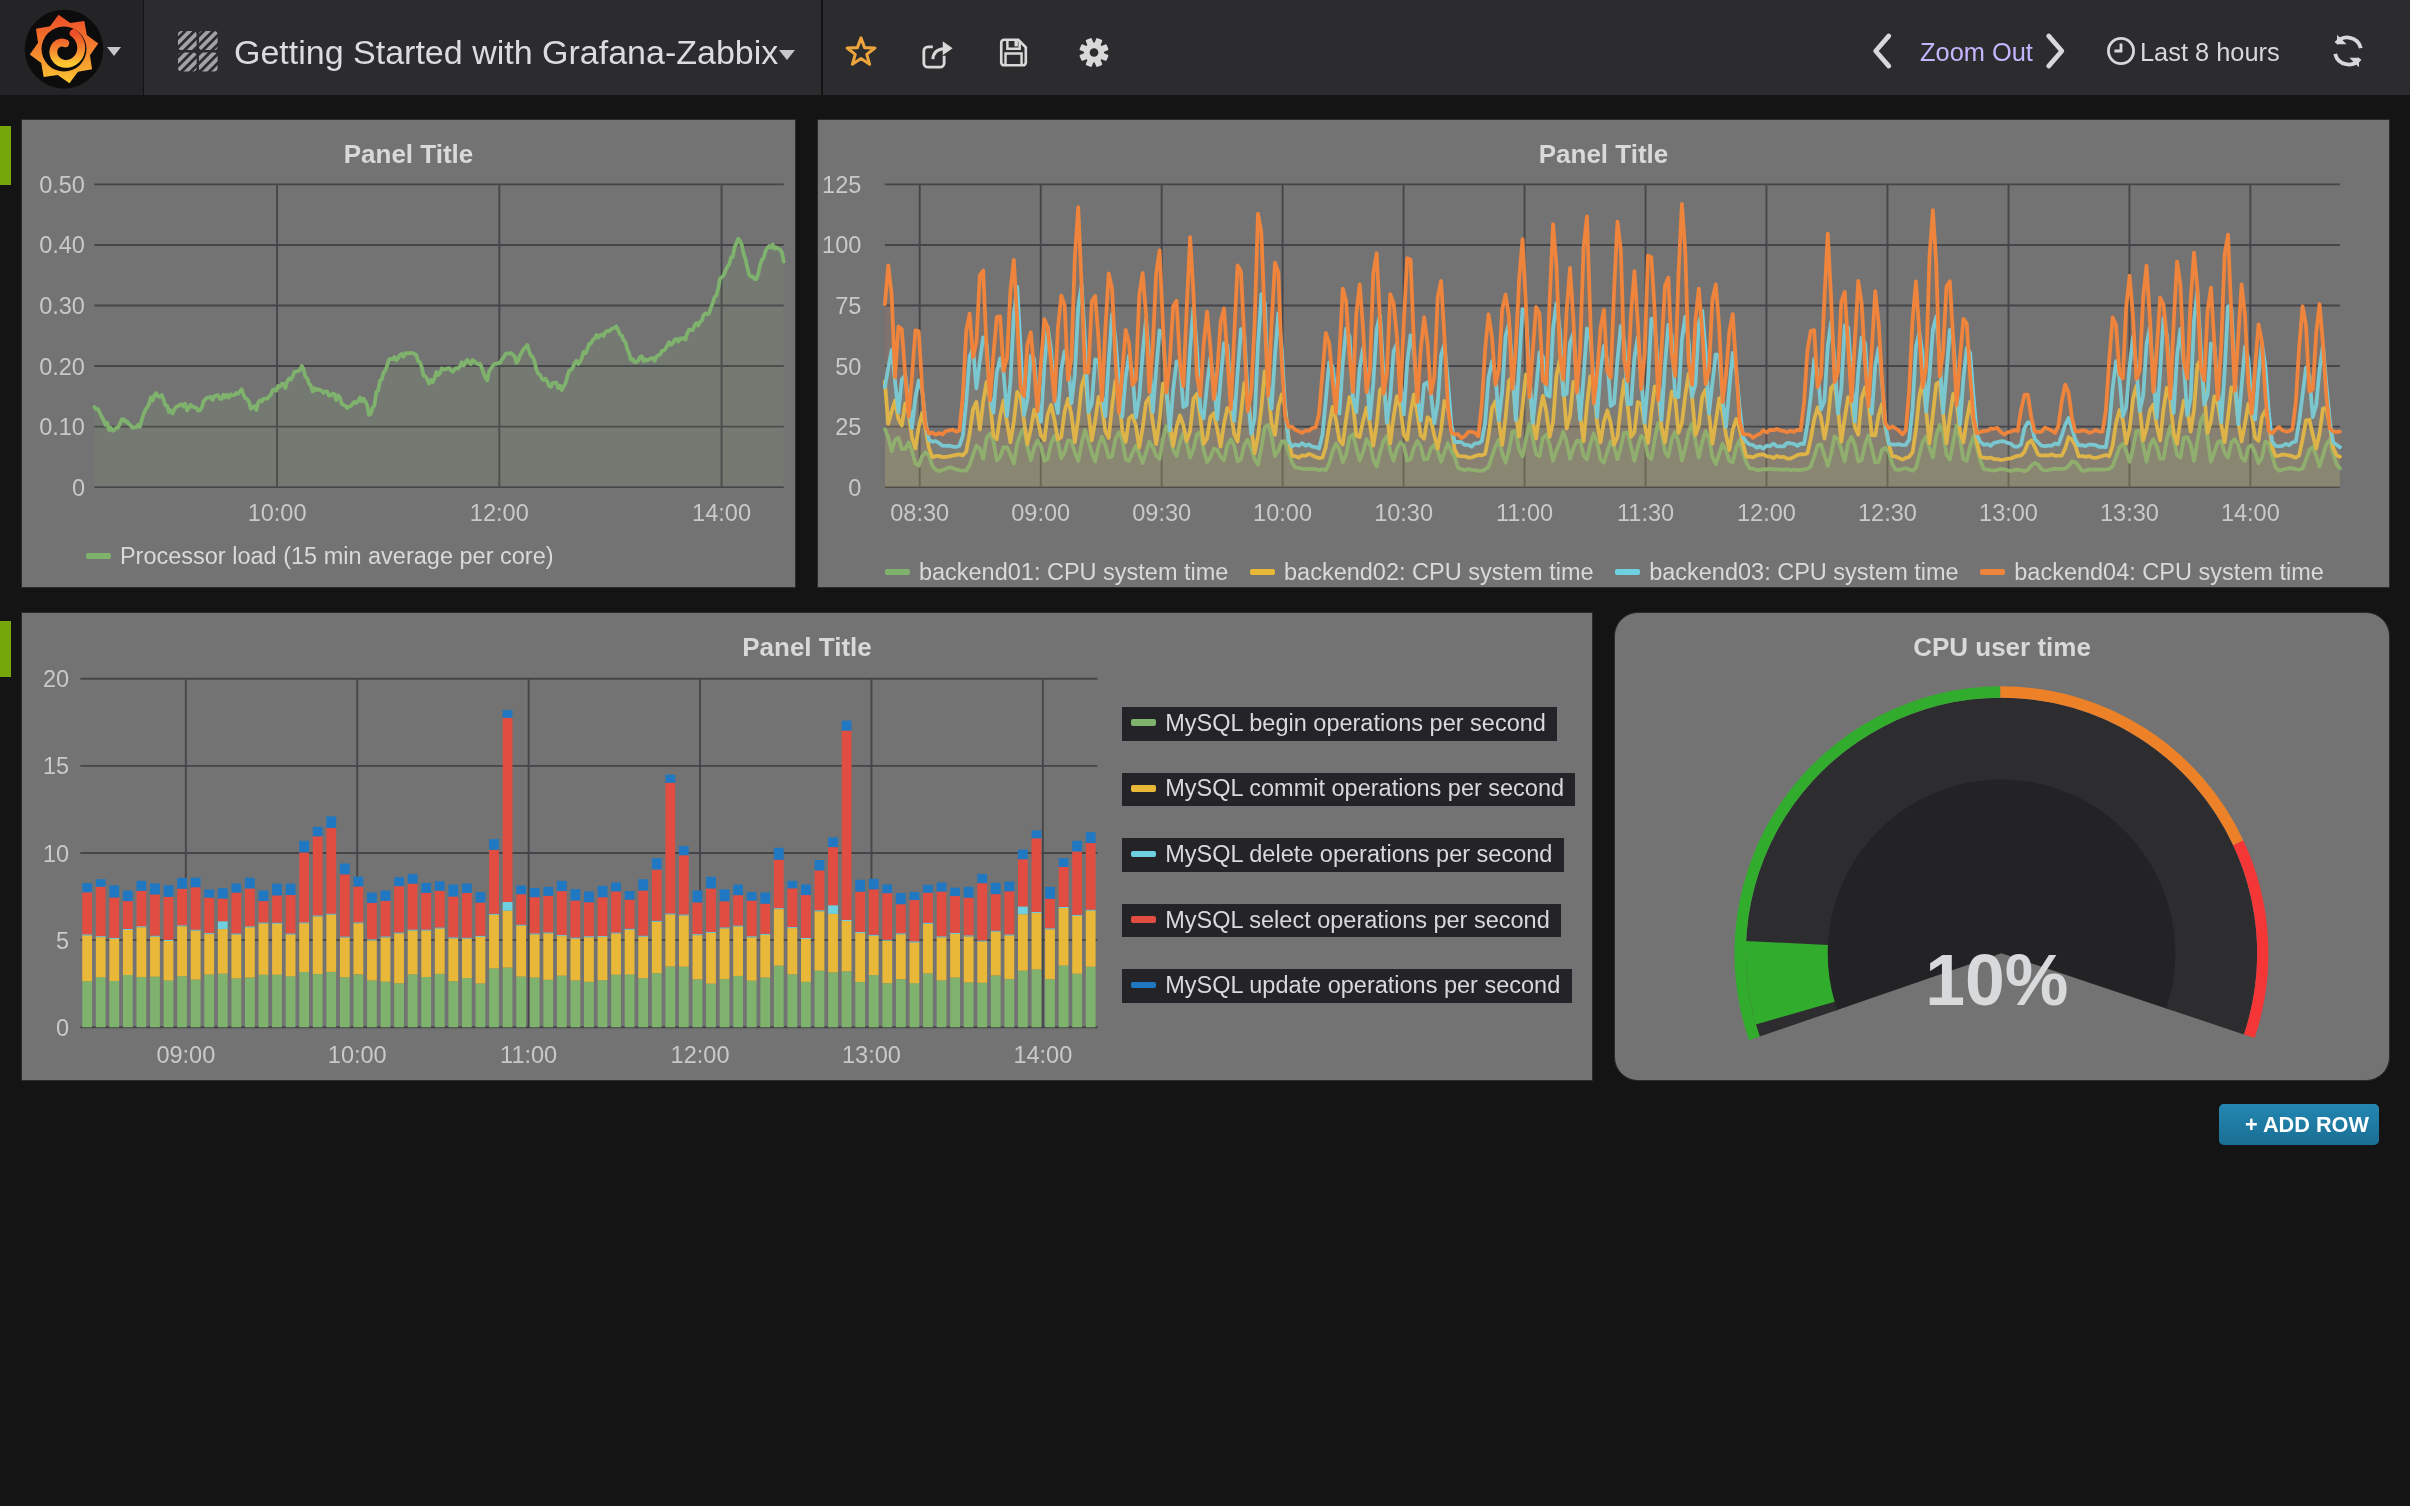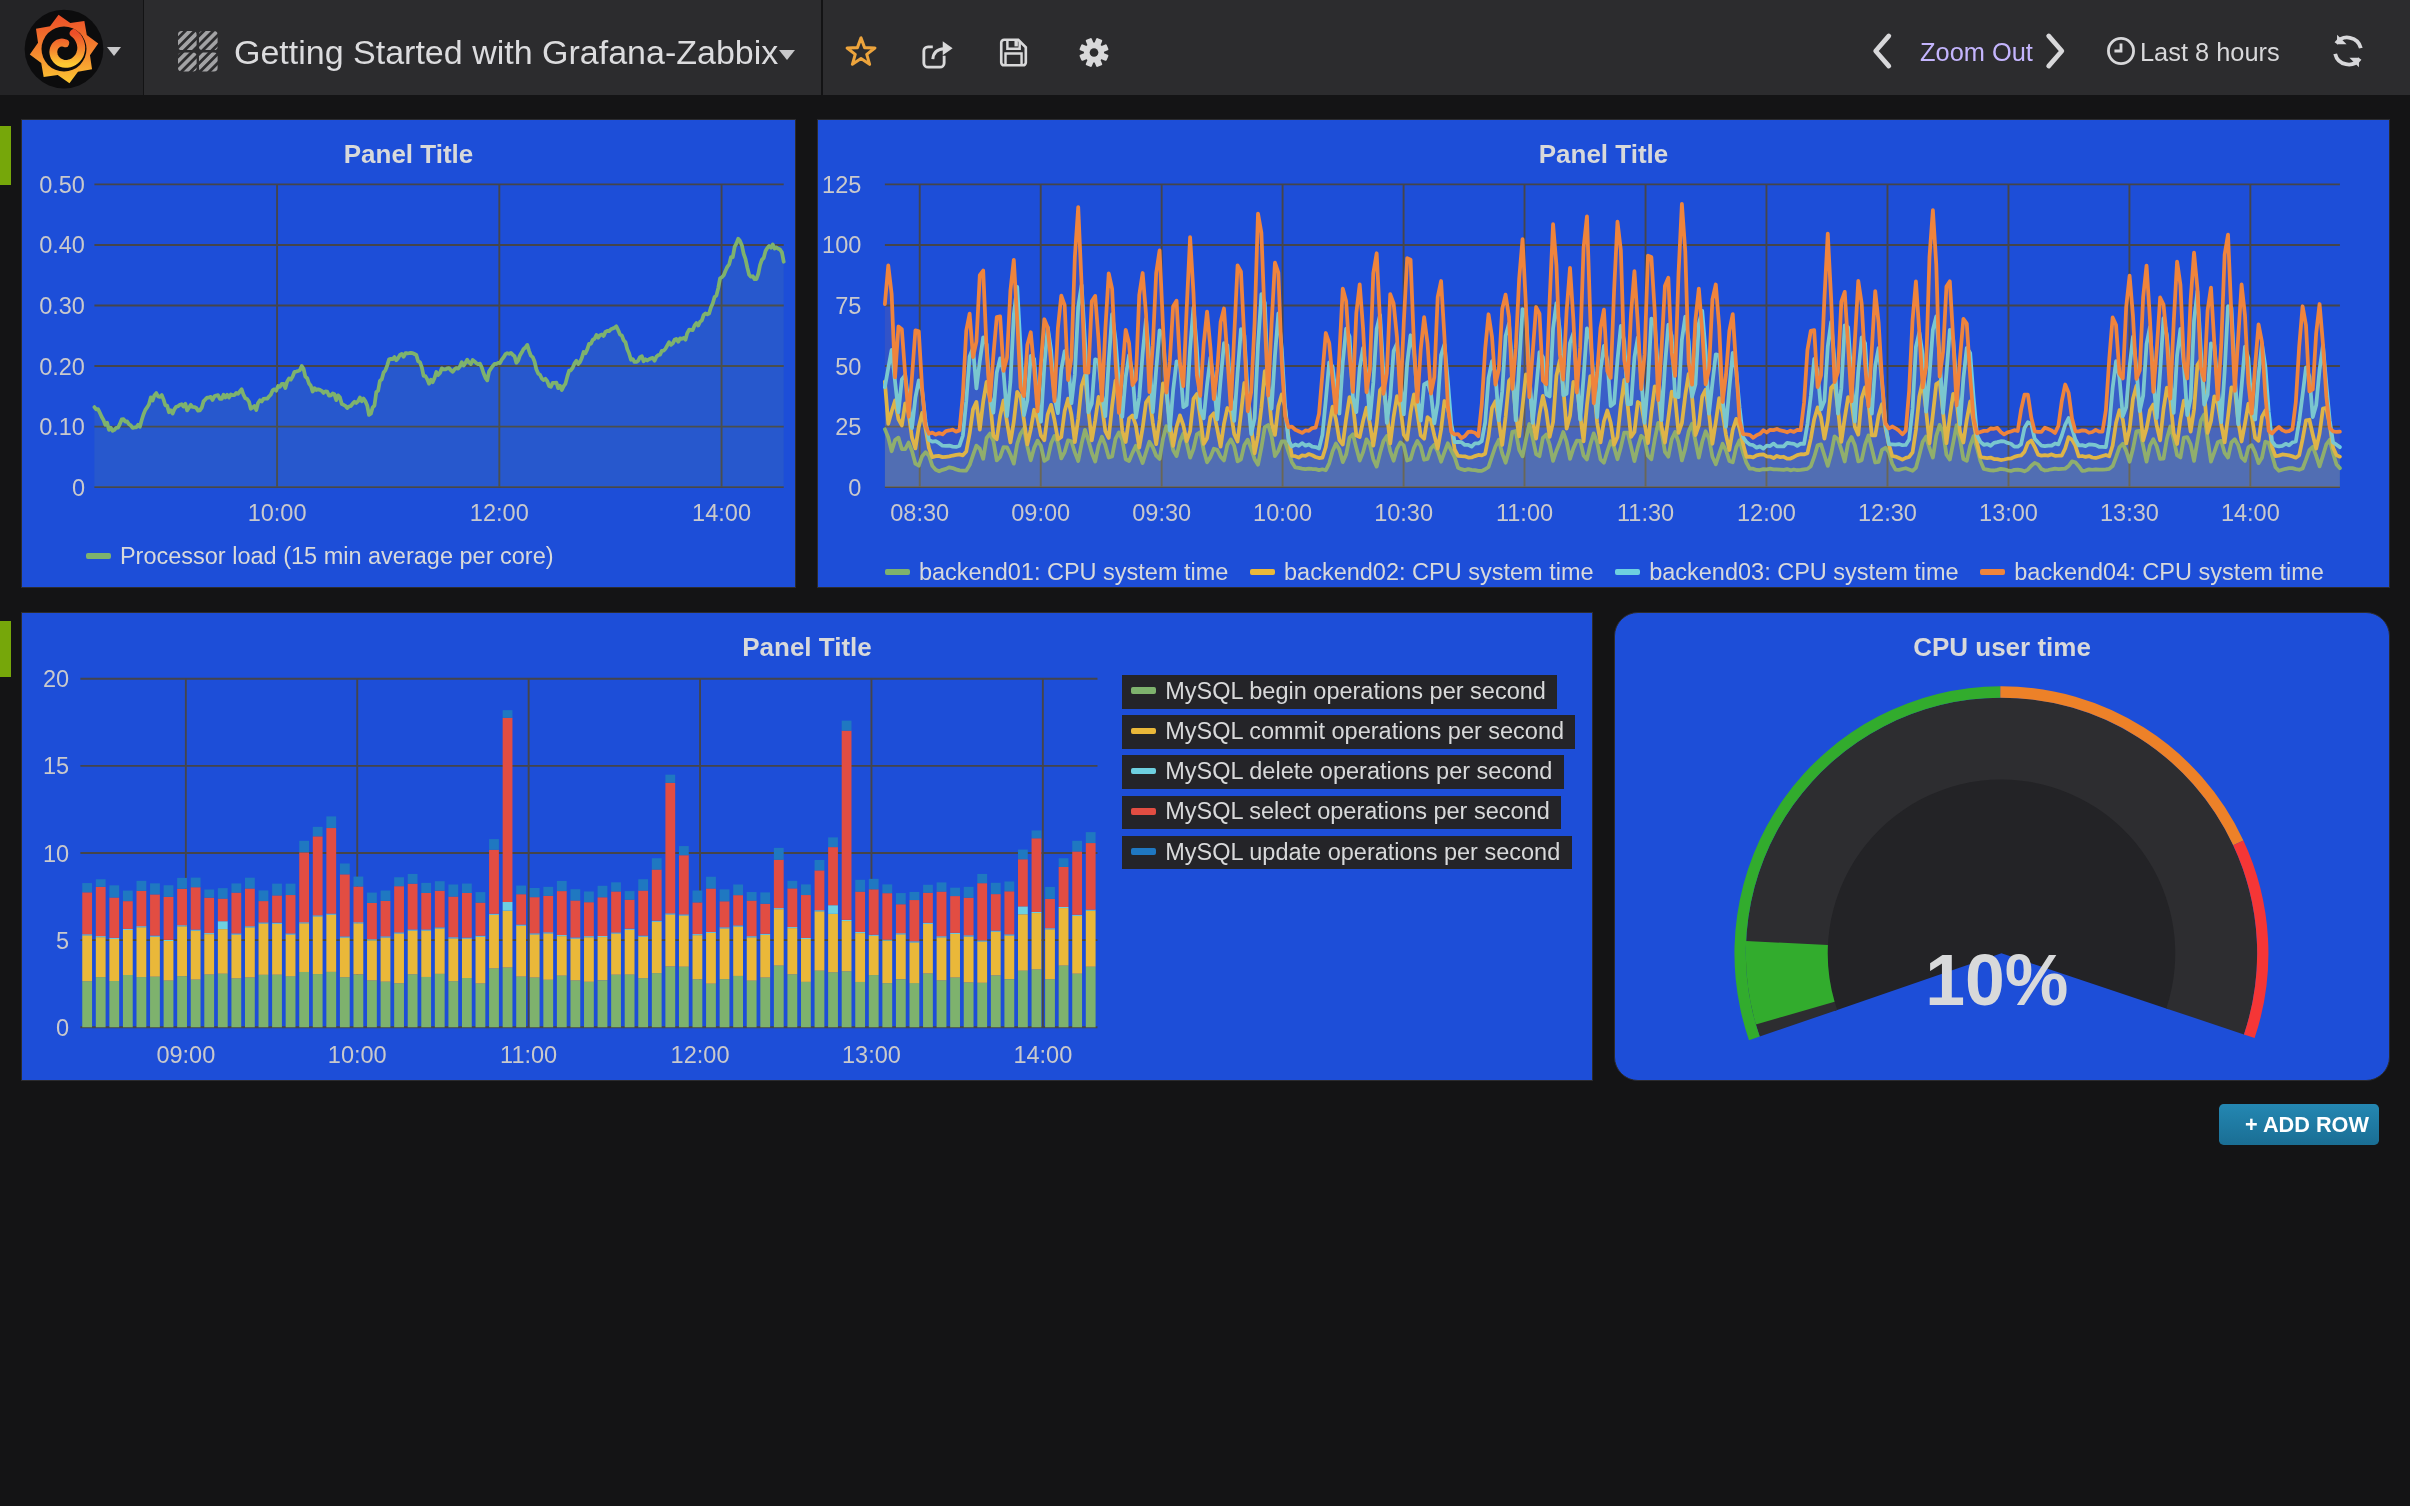--- a/index.html
+++ b/index.html
@@ -1,28 +1,28 @@
 <!DOCTYPE html>
 <html style="font-size:15px"><head><meta charset="utf-8"><style>
 *{margin:0;padding:0;box-sizing:border-box}
 html,body{width:2411px;height:1507px;background:#141415;overflow:hidden;
 font-family:"Liberation Sans",sans-serif;}
 .navbar{position:absolute;left:0;top:0;width:2411px;height:95px;background:#2c2c2e;}
 .nav-logo{position:absolute;left:0;top:0;width:144px;height:95px;background:#242426;border-right:1.9px solid #131314;}
 .nav-sep{position:absolute;top:0;width:1.9px;height:95px;background:#131314;}
 .navtitle{position:absolute;left:234px;top:4.7px;height:95px;line-height:95px;font-size:34px;color:#dcdcde;}
 .caret{display:inline-block;width:0;height:0;border-left:8.5px solid transparent;border-right:8.5px solid transparent;border-top:10.4px solid #c8c8ca;}
-.panel{position:absolute;background:#1d4ed8;border:1.9px solid #2b2b2e;}
+.panel{position:absolute;background:#737373;border:1.9px solid #2b2b2e;}
 .ptitle{position:absolute;width:100%;text-align:center;top:19px;font-size:26px;font-weight:bold;color:#d8d9da;}
 .rowtab{position:absolute;left:0;width:11.3px;background:#76a70a;}
 .li{margin-right:21.7px;white-space:nowrap;}
 .dash{display:inline-block;width:24.5px;height:6.6px;border-radius:1.9px;margin-right:9.4px;vertical-align:middle;position:relative;top:-1.9px;}
 .legend2{position:absolute;left:67px;top:439px;font-size:23.5px;color:#d8d9da;white-space:nowrap;}
 .legend1{position:absolute;left:64px;top:423px;font-size:23.5px;color:#d8d9da;white-space:nowrap;}
-.li3{font-size:23.5px;color:#d8d9da;background:#242428;padding:2.8px 11.3px 3.8px 9.4px;margin-bottom:6.6px;width:fit-content;white-space:nowrap;}
+.li3{font-size:23.5px;color:#d8d9da;background:#242428;padding:2.8px 11.3px 3.8px 9.4px;margin-bottom:6.6px;width:fit-content;white-space:nowrap;margin-top:32px;}
 .legend3{position:absolute;left:1100px;top:62px;}
 .addrow{position:absolute;left:2219px;top:1104px;width:160px;height:41px;border-radius:4.7px;
 background:linear-gradient(180deg,#2487b2 0%,#1a6e94 100%);color:#fff;font-size:21.7px;font-weight:bold;
 text-align:center;line-height:41px;padding-left:16px;}
 text{font-family:"Liberation Sans",sans-serif;}
 </style></head>
 <body>
 <div class="navbar">
   <div class="nav-logo"></div>
   <svg width="90" height="90" style="position:absolute;left:19px;top:3.8px" viewBox="0 0 96 96">

